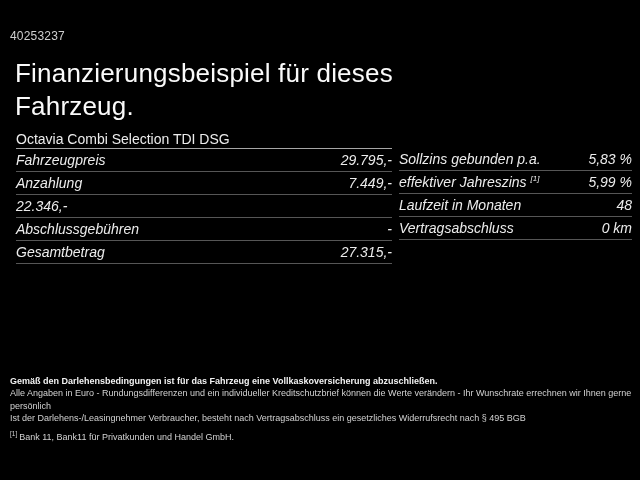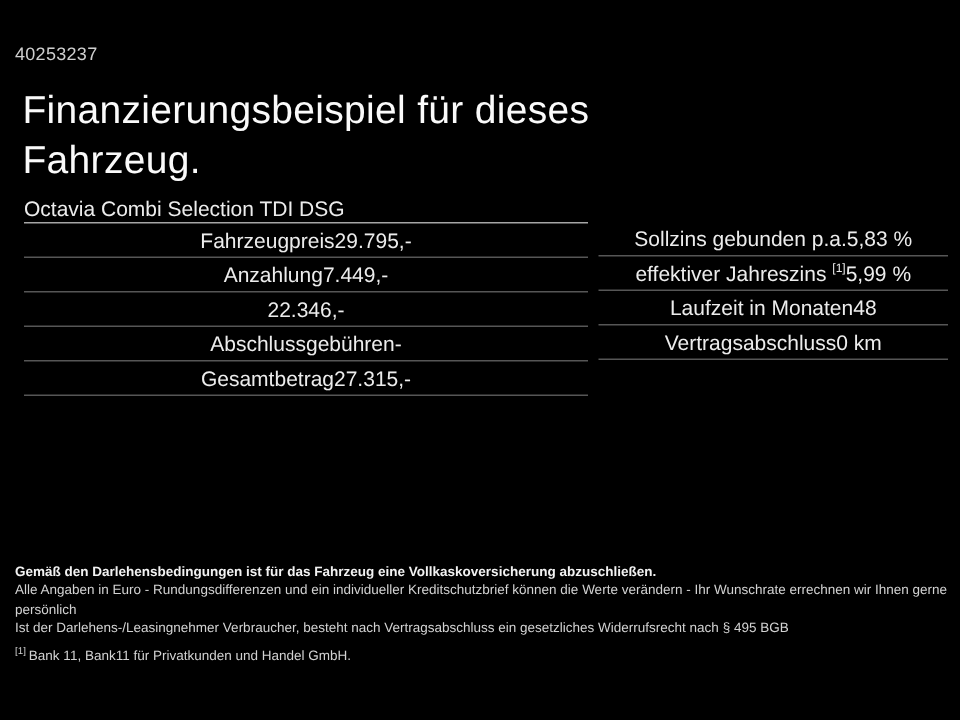--- a/index.html
+++ b/index.html
@@ -20,22 +20,22 @@
     color:#fafafa;width:470px;letter-spacing:.2px;
   }
   .ltable{position:absolute;left:16px;top:128px;width:376px;}
   .subtitle-row{
     height:19px;display:flex;align-items:flex-end;
     border-bottom:1px solid #a6a6a6;
     font-size:14px;color:#ececec;padding-bottom:1px;
   }
   .row{
     height:22px;border-bottom:1px solid #565656;
-    display:flex;justify-content:center;align-items:center;
-    font-size:14px;color:#ececec;
+    display:flex;justify-content:space-between;align-items:center;
+    font-size:14px;color:#ececec;font-style:italic;
   }
   .row.bold{font-weight:700;color:#f5f5f5;}
   .rtable{position:absolute;left:399px;top:148px;width:233px;}
   sup{font-size:8px;vertical-align:super;line-height:0;}
   .footer{
     position:absolute;left:10px;top:375px;width:622px;
     font-size:9px;line-height:12.4px;color:#d2d2d2;
   }
   .footer .f1{font-weight:700;color:#f2f2f2;}
   .footer .f4{margin-top:6px;}

